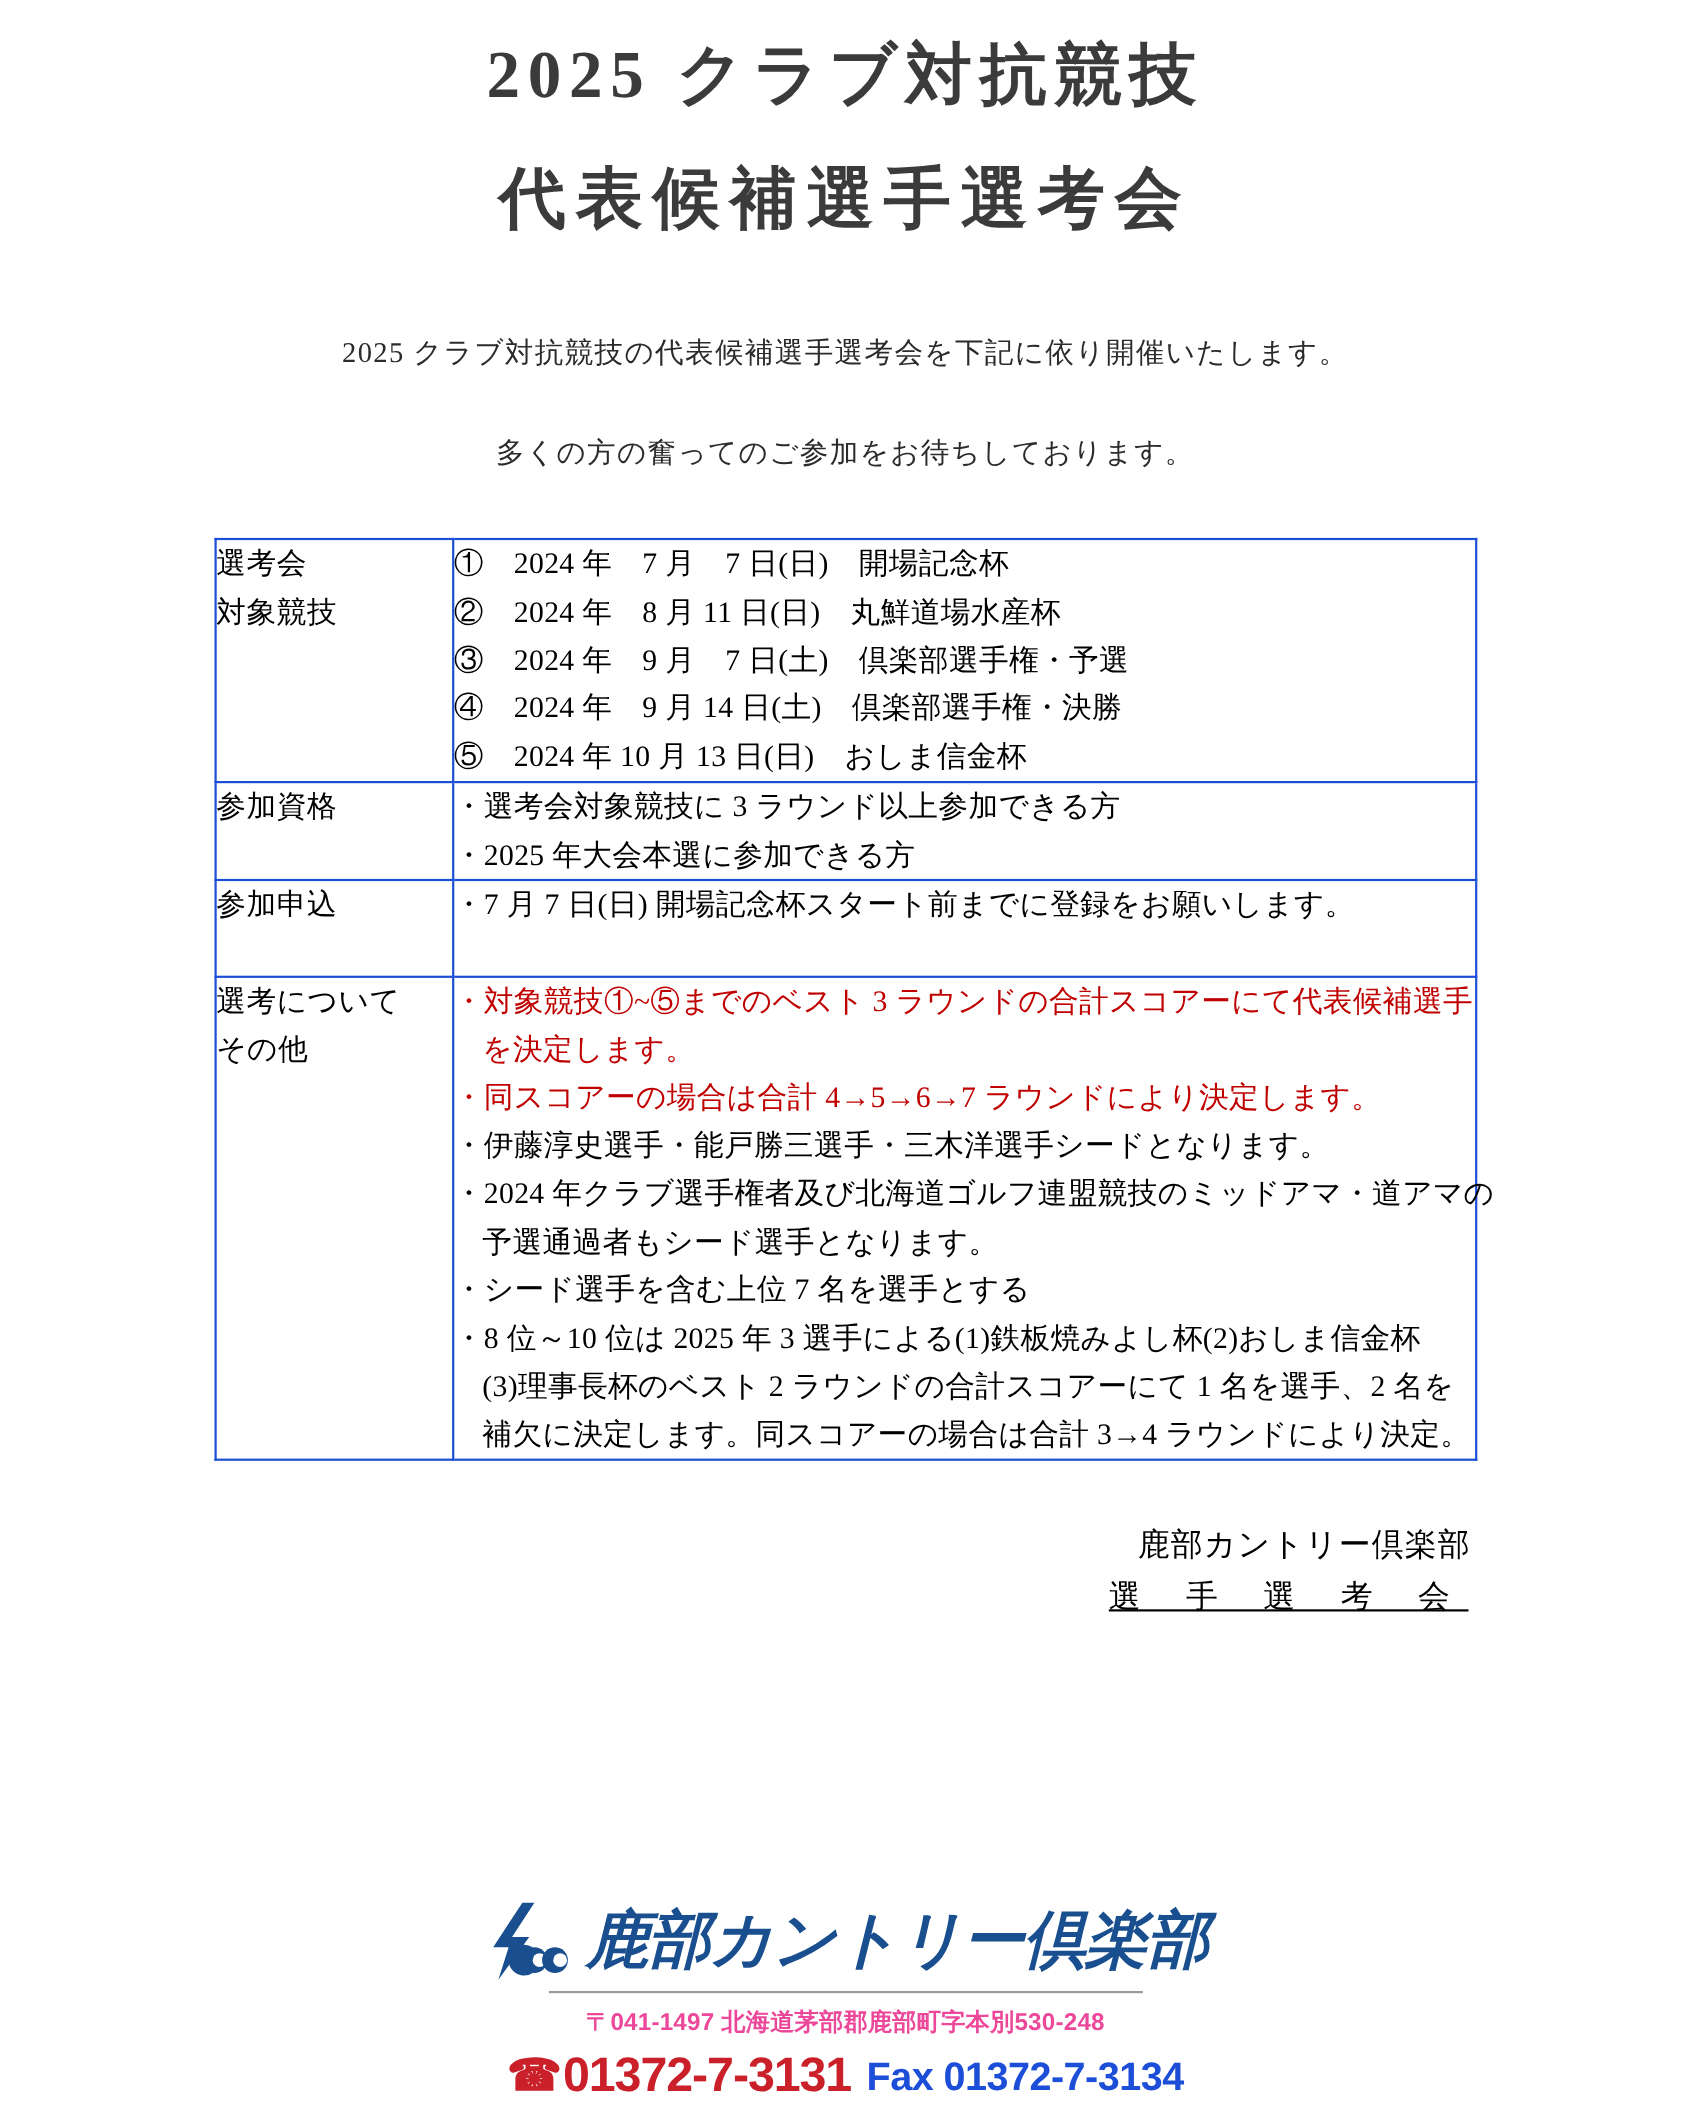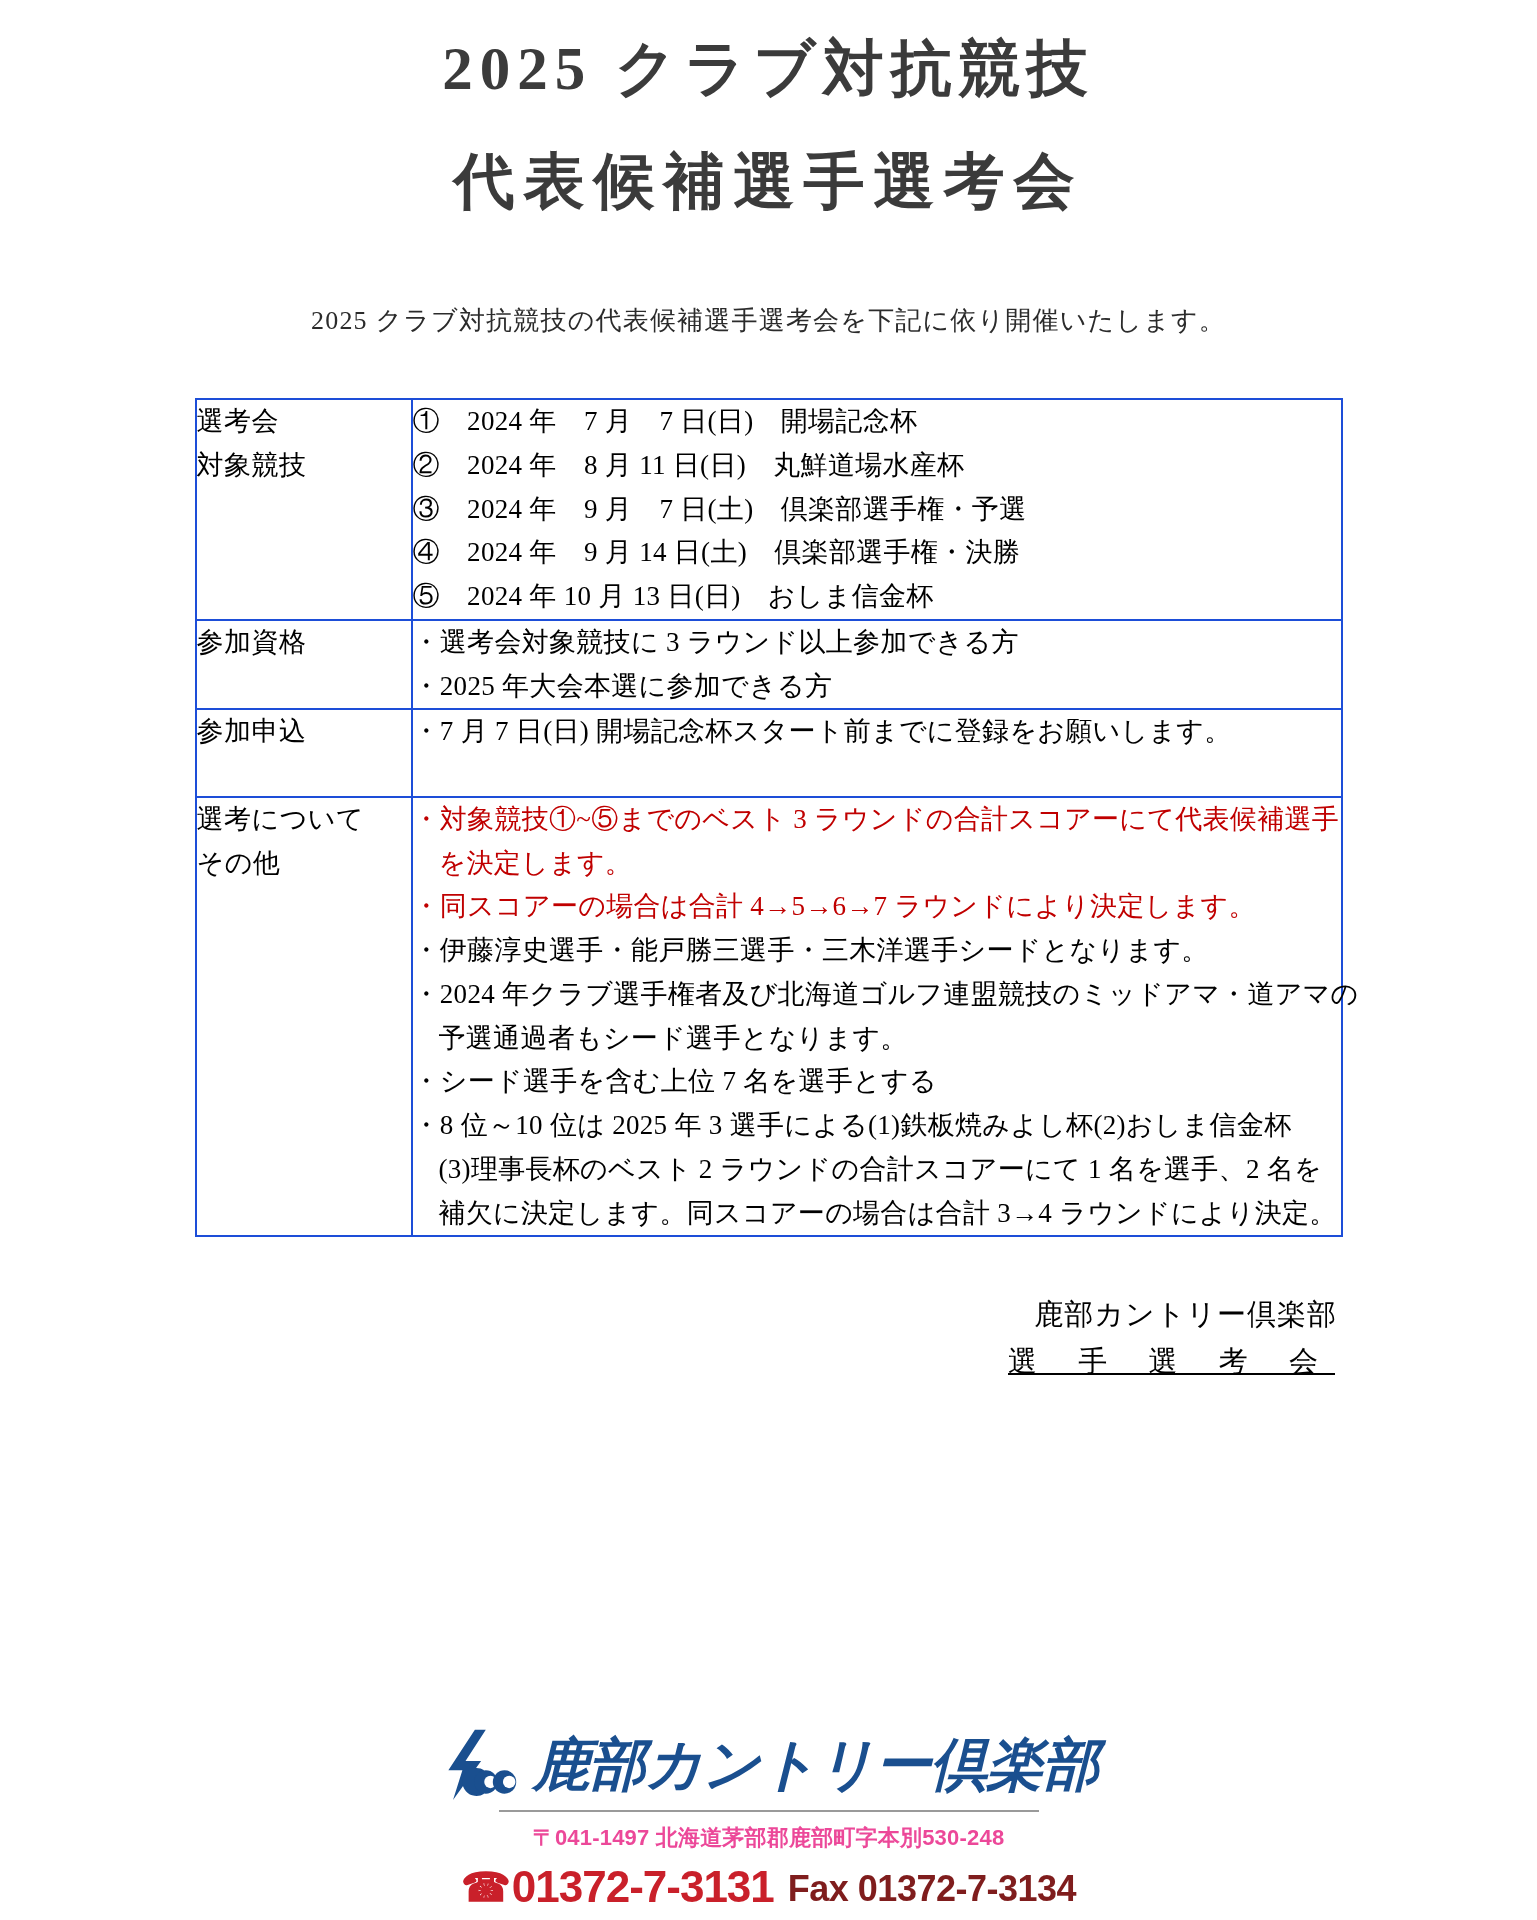--- a/index.html
+++ b/index.html
@@ -172,38 +172,39 @@
     letter-spacing: -1px;
     display: flex;
     align-items: center;
     gap: 2px;
   }
   .tel-icon {
     font-size: 40px;
     line-height: 1;
   }
   .fax {
-    color: #7f1d1d;
+    color: #1d4ed8;
     font-weight: bold;
     font-size: 36px;
     letter-spacing: -0.5px;
   }
 </style>
 </head>
 <body>
 
 <div class="page">
 
   <div class="title-block">
     <div class="title-line">2025 クラブ対抗競技</div>
     <div class="title-line second">代表候補選手選考会</div>
   </div>
 
   <div class="intro">
     <div class="intro-line">2025 クラブ対抗競技の代表候補選手選考会を下記に依り開催いたします。</div>
+    <div class="intro-line second">多くの方の奮ってのご参加をお待ちしております。</div>
   </div>
 
   <div class="table-wrap">
     <table class="info">
       <tbody>
 
         <tr>
           <td class="label-cell">
             <div class="lbl">選考会</div>
             <div class="lbl">対象競技</div>

